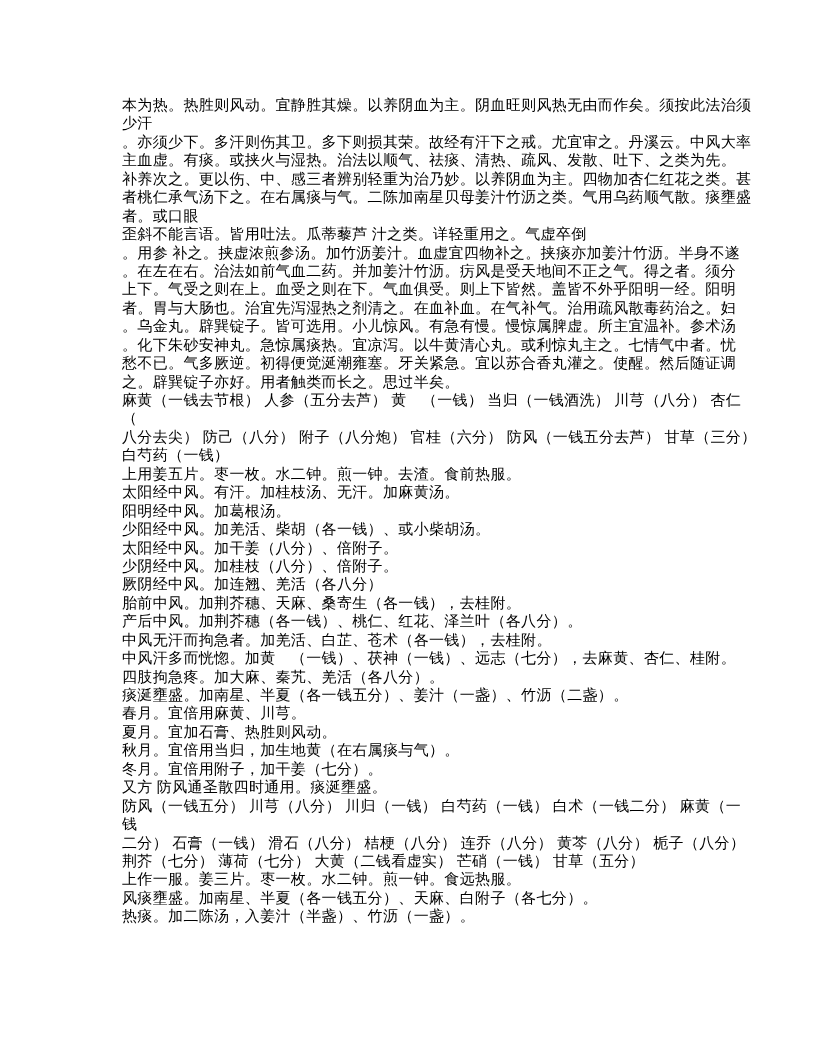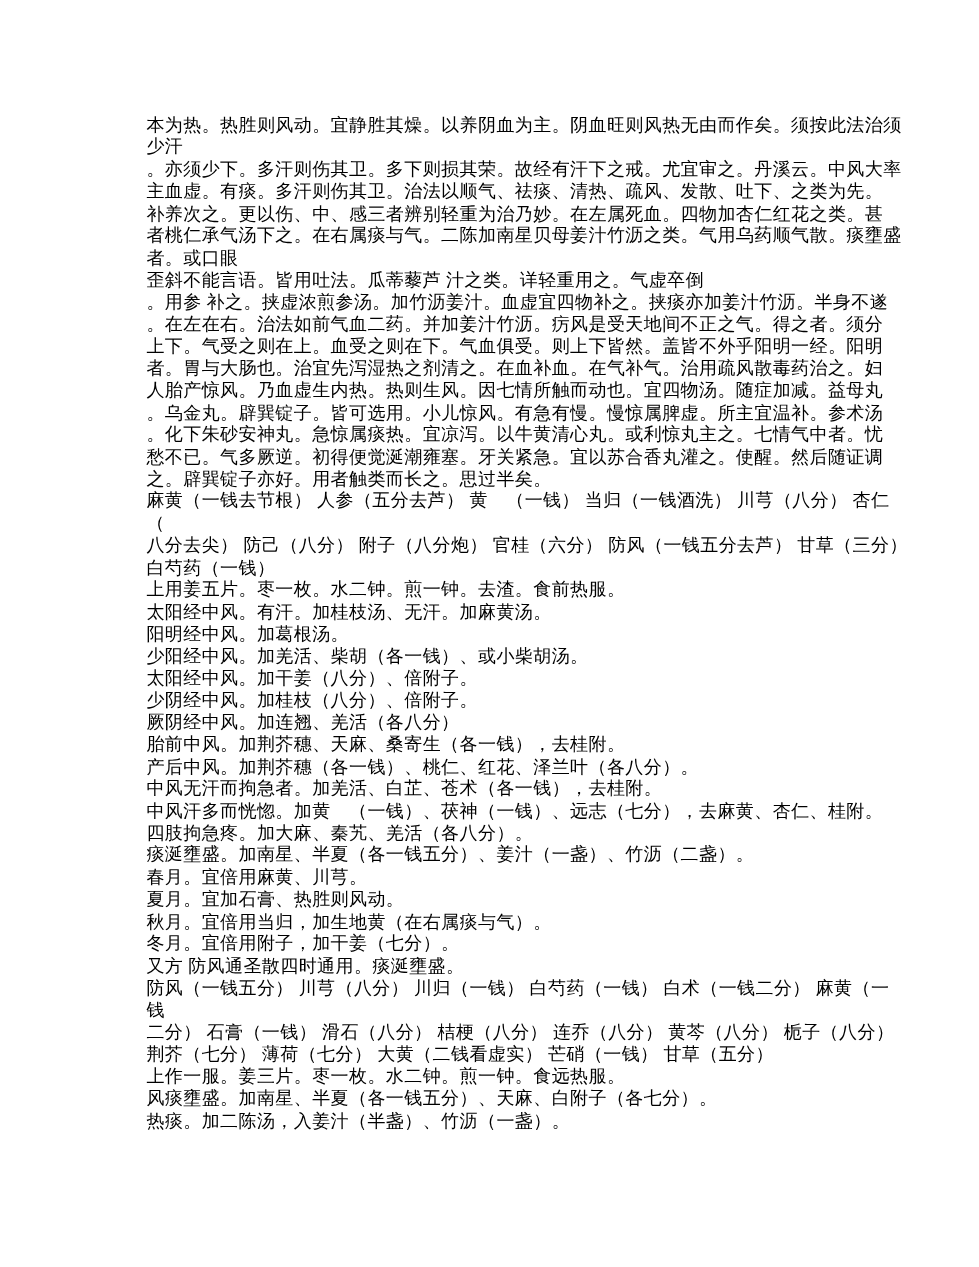--- a/index.html
+++ b/index.html
@@ -39,30 +39,29 @@
   }
 </style>
 </head>
 <body style="background: rgb(255, 255, 255);">
 
 <div class="page">
   <div class="text-block" style="color: rgb(0, 0, 0);">
       <div class="text-line">本为热。热胜则风动。宜静胜其燥。以养阴血为主。阴血旺则风热无由而作矣。须按此法治须</div>
       <div class="text-line">少汗</div>
       <div class="text-line">。亦须少下。多汗则伤其卫。多下则损其荣。故经有汗下之戒。尤宜审之。丹溪云。中风大率</div>
-      <div class="text-line">主血虚。有痰。多汗则伤其卫。治法以顺气、祛痰、清热、疏风、发散、吐下、之类为先。</div>
-      <div class="text-line">补养次之。更以伤、中、感三者辨别轻重为治乃妙。在左属死血。四物加杏仁红花之类。甚</div>
+      <div class="text-line">主血虚。有痰。或挟火与湿热。治法以顺气、祛痰、清热、疏风、发散、吐下、之类为先。</div>
+      <div class="text-line">补养次之。更以伤、中、感三者辨别轻重为治乃妙。以养阴血为主。四物加杏仁红花之类。甚</div>
       <div class="text-line">者桃仁承气汤下之。在右属痰与气。二陈加南星贝母姜汁竹沥之类。气用乌药顺气散。痰壅盛</div>
       <div class="text-line">者。或口眼</div>
       <div class="text-line">歪斜不能言语。皆用吐法。瓜蒂藜芦 汁之类。详轻重用之。气虚卒倒</div>
       <div class="text-line">。用参 补之。挟虚浓煎参汤。加竹沥姜汁。血虚宜四物补之。挟痰亦加姜汁竹沥。半身不遂</div>
       <div class="text-line">。在左在右。治法如前气血二药。并加姜汁竹沥。疠风是受天地间不正之气。得之者。须分</div>
       <div class="text-line">上下。气受之则在上。血受之则在下。气血俱受。则上下皆然。盖皆不外乎阳明一经。阳明</div>
       <div class="text-line">者。胃与大肠也。治宜先泻湿热之剂清之。在血补血。在气补气。治用疏风散毒药治之。妇</div>
-      <div class="text-line">人胎产惊风。乃血虚生内热。热则生风。因七情所触而动也。宜四物汤。随症加减。益母丸</div>
       <div class="text-line">。乌金丸。辟巽锭子。皆可选用。小儿惊风。有急有慢。慢惊属脾虚。所主宜温补。参术汤</div>
       <div class="text-line">。化下朱砂安神丸。急惊属痰热。宜凉泻。以牛黄清心丸。或利惊丸主之。七情气中者。忧</div>
       <div class="text-line">愁不已。气多厥逆。初得便觉涎潮雍塞。牙关紧急。宜以苏合香丸灌之。使醒。然后随证调</div>
       <div class="text-line">之。辟巽锭子亦好。用者触类而长之。思过半矣。</div>
       <div class="text-line">麻黄（一钱去节根） 人参（五分去芦） 黄　（一钱） 当归（一钱酒洗） 川芎（八分） 杏仁</div>
       <div class="text-line">（</div>
       <div class="text-line">八分去尖） 防己（八分） 附子（八分炮） 官桂（六分） 防风（一钱五分去芦） 甘草（三分）</div>
       <div class="text-line">白芍药（一钱）</div>
       <div class="text-line">上用姜五片。枣一枚。水二钟。煎一钟。去渣。食前热服。</div>
       <div class="text-line">太阳经中风。有汗。加桂枝汤、无汗。加麻黄汤。</div>

